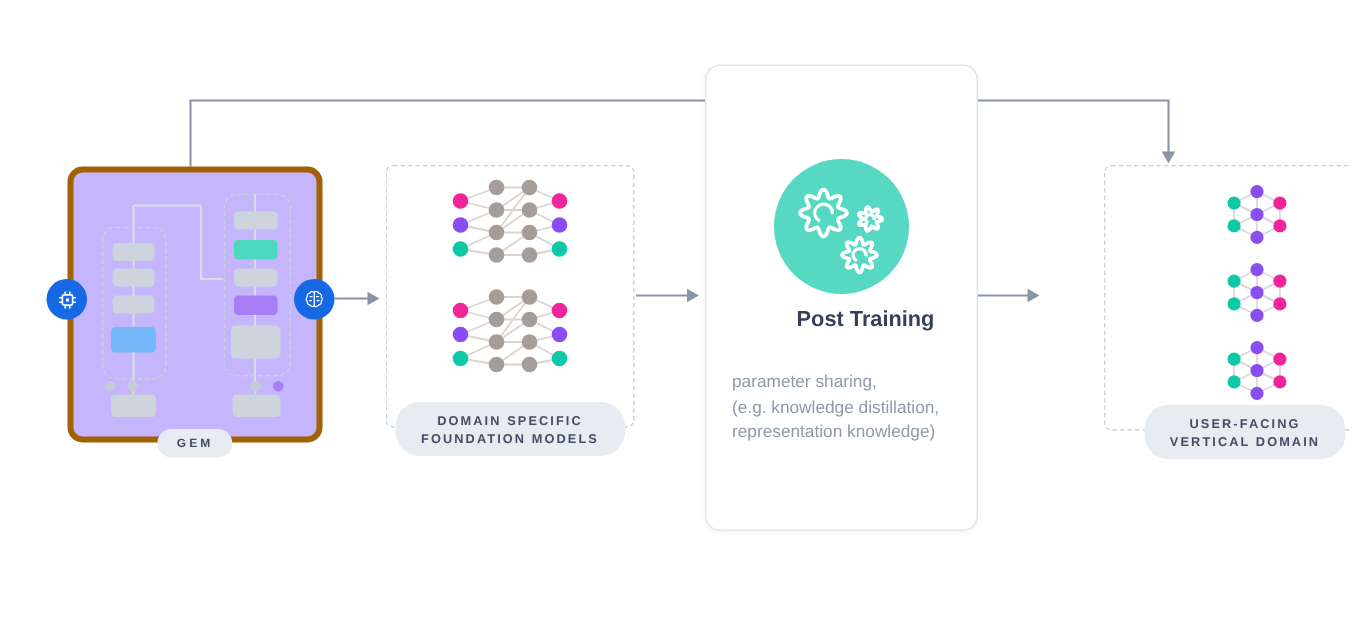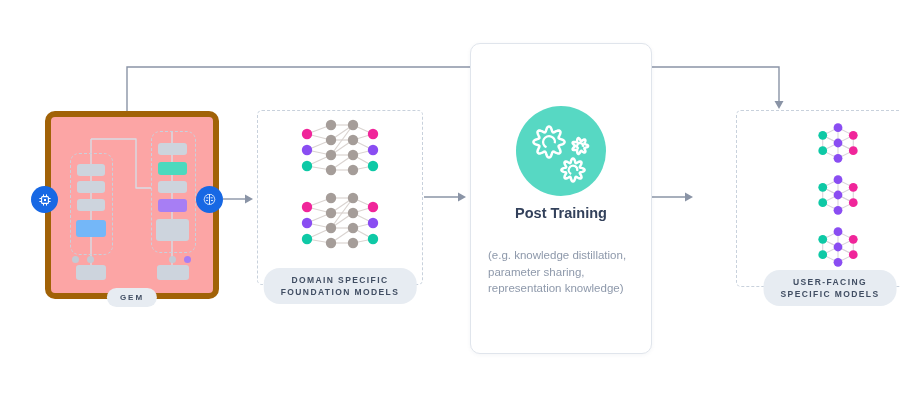--- a/index.html
+++ b/index.html
@@ -8,21 +8,21 @@
     font-family:"Liberation Sans","DejaVu Sans",sans-serif;
   }
   svg{display:block;}
   .connector-layer{position:absolute;left:0;top:0;z-index:1;}
   .connector-layer path,.connector-layer line{stroke:var(--line);stroke-width:1.4;fill:none;}
   .connector-layer polygon{fill:var(--line);}
 
   
   .gem-box{
     position:absolute;left:45px;top:111px;width:162px;height:176px;
-    background:#fca5a5;border:6px solid #a16207;border-radius:10px;z-index:2;
+    background:#c4b5fd;border:4px solid #a16207;border-radius:10px;z-index:2;
   }
   .gem-inner-svg{position:absolute;left:0;top:0;}
   .gem-inner-svg path,.gem-inner-svg line{stroke:#D7DDE5;stroke-width:1.4;fill:none;}
   .dash-col{position:absolute;border:1px dashed #C8D1DC;border-radius:9px;}
   .dash-col.left{left:19px;top:36px;width:41px;height:100px;}
   .dash-col.right{left:100px;top:14px;width:43px;height:120px;}
   .blk{position:absolute;border-radius:3px;background:var(--block-gray);}
   .blk.blue{background:var(--block-blue);}
   .blk.teal{background:var(--block-teal);}
   .blk.purple{background:var(--block-purple);}
@@ -58,21 +58,21 @@
   .post-box{
     position:absolute;left:470px;top:43px;width:180px;height:309px;
     background:#fff;border:1px solid #E0E5EC;border-radius:10px;z-index:3;
     box-shadow:0 1px 4px rgba(40,60,90,0.05);
   }
   .teal-circle{
     position:absolute;left:45px;top:62px;width:90px;height:90px;border-radius:50%;
     background:var(--teal-circle);
   }
   .post-title{
-    position:absolute;left:0;top:160px;width:100%;text-align:center;
+    position:absolute;left:16px;top:160px;width:100%;text-align:center;
     color:var(--title-text);font-size:14.5px;font-weight:bold;line-height:19px;
   }
   .post-sub{
     position:absolute;left:17px;top:203px;
     color:var(--subtitle-text);font-size:11.5px;line-height:16.5px;white-space:nowrap;
   }
 
   .net-edge{stroke:#DAD4D1;stroke-width:1.2;}
   .snet-edge{stroke:#D9D3DA;stroke-width:1.1;}
 </style>
@@ -239,35 +239,35 @@
           <path d="M72.1 40.0L72.0 40.4L71.6 40.9L71.0 41.2L70.3 41.4L69.7 41.6L69.1 41.8L68.6 41.9L68.4 42.1L68.4 42.4L68.5 42.9L68.8 43.4L69.1 44.1L69.3 44.7L69.4 45.4L69.3 45.9L69.1 46.3L68.6 46.5L68.1 46.5L67.4 46.2L66.8 45.9L66.3 45.4L65.8 45.1L65.4 44.8L65.1 44.8L64.8 45.0L64.6 45.3L64.3 45.9L64.0 46.5L63.6 47.1L63.1 47.6L62.7 47.9L62.2 47.9L61.8 47.7L61.5 47.2L61.3 46.6L61.2 45.9L61.2 45.2L61.1 44.5L61.1 44.1L60.9 43.8L60.7 43.7L60.2 43.8L59.6 43.9L58.9 44.1L58.2 44.1L57.5 44.1L57.0 43.9L56.7 43.5L56.6 43.1L56.8 42.5L57.2 42.0L57.7 41.4L58.2 41.0L58.7 40.6L59.0 40.3L59.1 40.0L59.0 39.7L58.7 39.4L58.2 39.0L57.7 38.6L57.2 38.0L56.8 37.5L56.6 36.9L56.7 36.5L57.0 36.1L57.5 35.9L58.2 35.9L58.9 35.9L59.6 36.1L60.2 36.2L60.7 36.3L60.9 36.2L61.1 35.9L61.1 35.5L61.2 34.8L61.2 34.1L61.3 33.4L61.5 32.8L61.8 32.3L62.2 32.1L62.7 32.1L63.1 32.4L63.6 32.9L64.0 33.5L64.3 34.1L64.6 34.7L64.8 35.0L65.1 35.2L65.4 35.2L65.8 34.9L66.3 34.6L66.8 34.1L67.4 33.8L68.1 33.5L68.6 33.5L69.1 33.7L69.3 34.1L69.4 34.6L69.3 35.3L69.1 35.9L68.8 36.6L68.5 37.1L68.4 37.6L68.4 37.9L68.6 38.1L69.1 38.2L69.7 38.4L70.3 38.6L71.0 38.8L71.6 39.1L72.0 39.6L72.1 40.0Z" fill="none" stroke="#fff" stroke-width="2.5" stroke-linejoin="round"></path>
           <circle cx="64" cy="40" r="2.9" fill="none" stroke="#fff" stroke-width="2.2" stroke-dasharray="12.9 5.5" transform="rotate(115 64 40)"></circle>
           <path d="M68.6 64.0L68.4 64.6L67.9 65.1L67.2 65.5L66.3 65.9L65.4 66.1L64.7 66.3L64.1 66.5L63.8 66.8L63.8 67.2L64.1 67.8L64.5 68.5L64.9 69.3L65.3 70.1L65.5 71.0L65.5 71.7L65.2 72.2L64.7 72.5L64.0 72.5L63.1 72.3L62.3 71.9L61.5 71.5L60.8 71.1L60.2 70.8L59.8 70.8L59.5 71.1L59.3 71.7L59.1 72.4L58.9 73.3L58.5 74.2L58.1 74.9L57.6 75.4L57.0 75.6L56.4 75.4L55.9 74.9L55.5 74.2L55.1 73.3L54.9 72.4L54.7 71.7L54.5 71.1L54.2 70.8L53.8 70.8L53.2 71.1L52.5 71.5L51.7 71.9L50.9 72.3L50.0 72.5L49.3 72.5L48.8 72.2L48.5 71.7L48.5 71.0L48.7 70.1L49.1 69.3L49.5 68.5L49.9 67.8L50.2 67.2L50.2 66.8L49.9 66.5L49.3 66.3L48.6 66.1L47.7 65.9L46.8 65.5L46.1 65.1L45.6 64.6L45.4 64.0L45.6 63.4L46.1 62.9L46.8 62.5L47.7 62.1L48.6 61.9L49.3 61.7L49.9 61.5L50.2 61.2L50.2 60.8L49.9 60.2L49.5 59.5L49.1 58.7L48.7 57.9L48.5 57.0L48.5 56.3L48.8 55.8L49.3 55.5L50.0 55.5L50.9 55.7L51.7 56.1L52.5 56.5L53.2 56.9L53.8 57.2L54.2 57.2L54.5 56.9L54.7 56.3L54.9 55.6L55.1 54.7L55.5 53.8L55.9 53.1L56.4 52.6L57.0 52.4L57.6 52.6L58.1 53.1L58.5 53.8L58.9 54.7L59.1 55.6L59.3 56.3L59.5 56.9L59.8 57.2L60.2 57.2L60.8 56.9L61.5 56.5L62.3 56.1L63.1 55.7L64.0 55.5L64.7 55.5L65.2 55.8L65.5 56.3L65.5 57.0L65.3 57.9L64.9 58.7L64.5 59.5L64.1 60.2L63.8 60.8L63.8 61.2L64.1 61.5L64.7 61.7L65.4 61.9L66.3 62.1L67.2 62.5L67.9 62.9L68.4 63.4L68.6 64.0Z" fill="none" stroke="#fff" stroke-width="2.5" stroke-linejoin="round"></path>
           <circle cx="57" cy="64" r="4.3" fill="none" stroke="#fff" stroke-width="2.2" stroke-dasharray="18.8 8.1" transform="rotate(115 57 64)"></circle>
         </svg>
     </div>
     <div class="post-title">
       <div>Post Training</div>
     </div>
     <div class="post-sub">
+      <div>parameter sharing,</div>
       <div>(e.g. knowledge distillation,</div>
-      <div>parameter sharing,</div>
       <div>representation knowledge)</div>
     </div>
   </div>
 
   <div class="dashed-box user-box">
     <svg class="snet first" width="48" height="42" viewBox="-1 -1 50 44">
         <use href="#smallnet"></use>
       </svg>
     <svg class="snet" width="48" height="42" viewBox="-1 -1 50 44">
         <use href="#smallnet"></use>
       </svg>
     <svg class="snet" width="48" height="42" viewBox="-1 -1 50 44">
         <use href="#smallnet"></use>
       </svg>
     <div class="pill stage-pill">
       <div>USER-FACING</div>
-      <div>SPECIFIC MODELS</div>
+      <div>VERTICAL DOMAIN</div>
     </div>
   </div>
 
 </div>
 
 </body></html>

